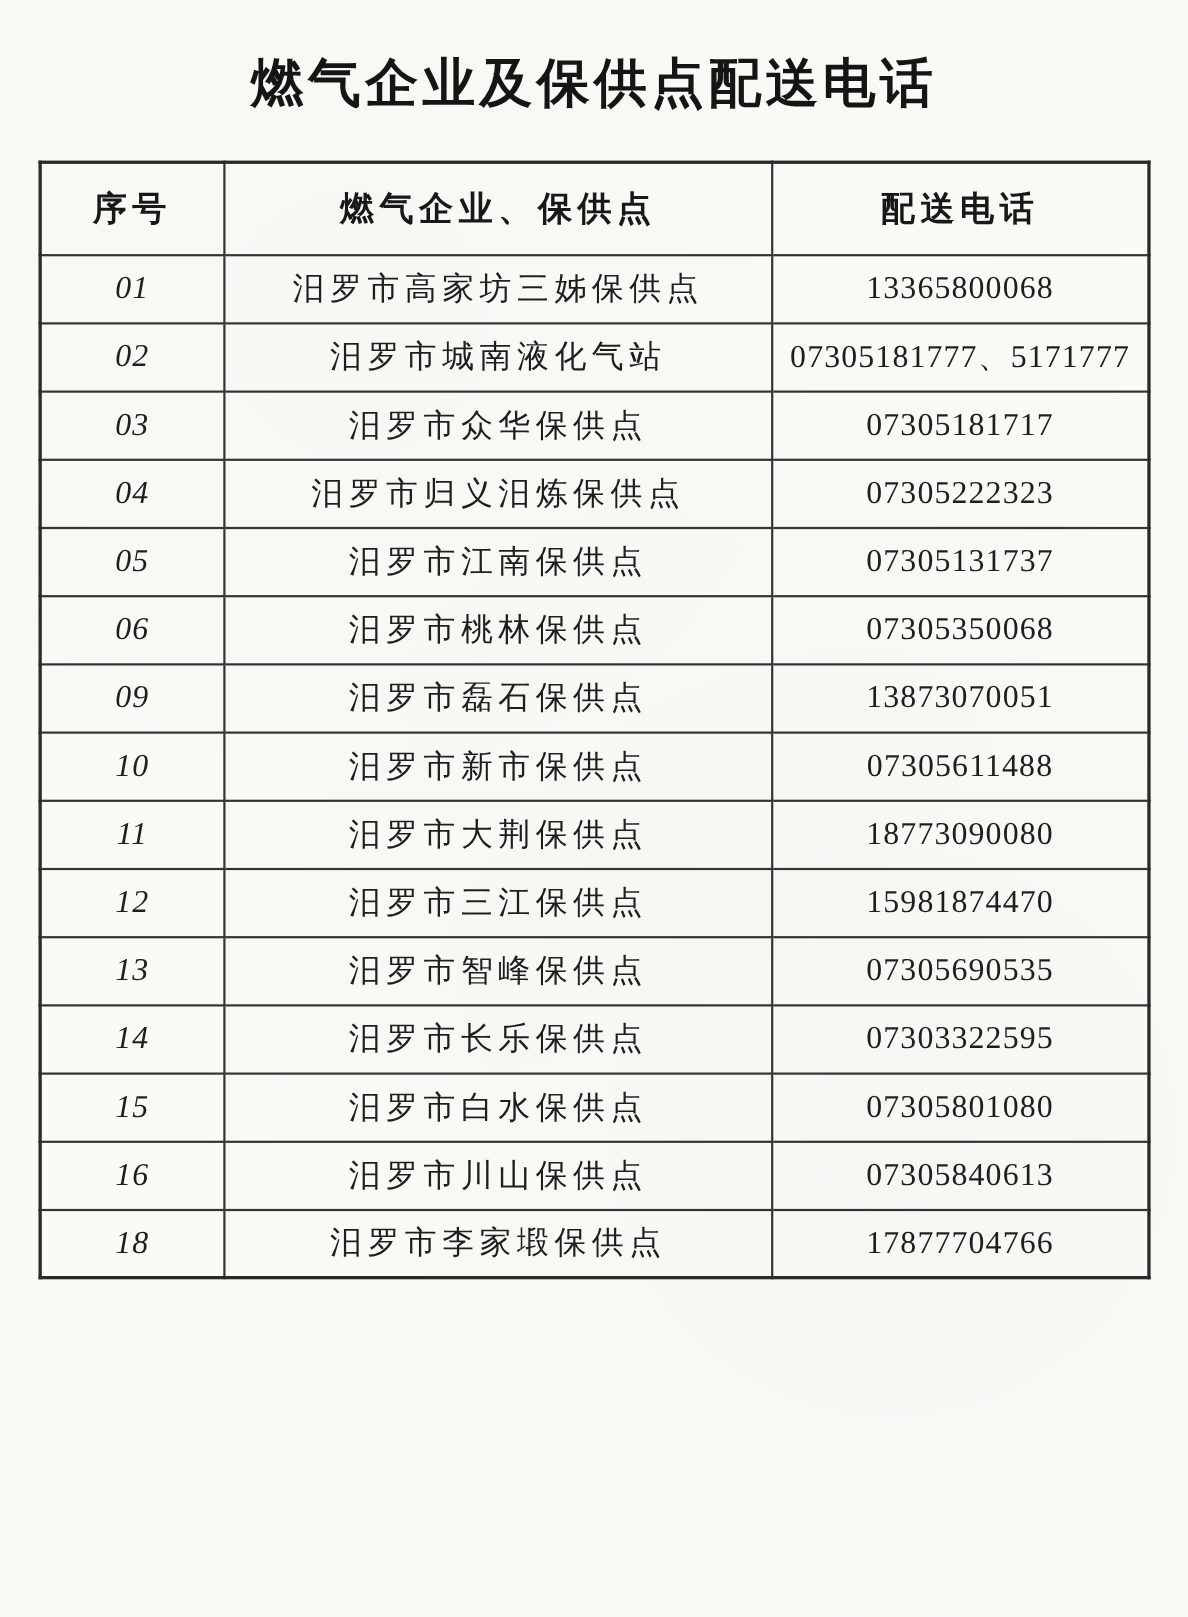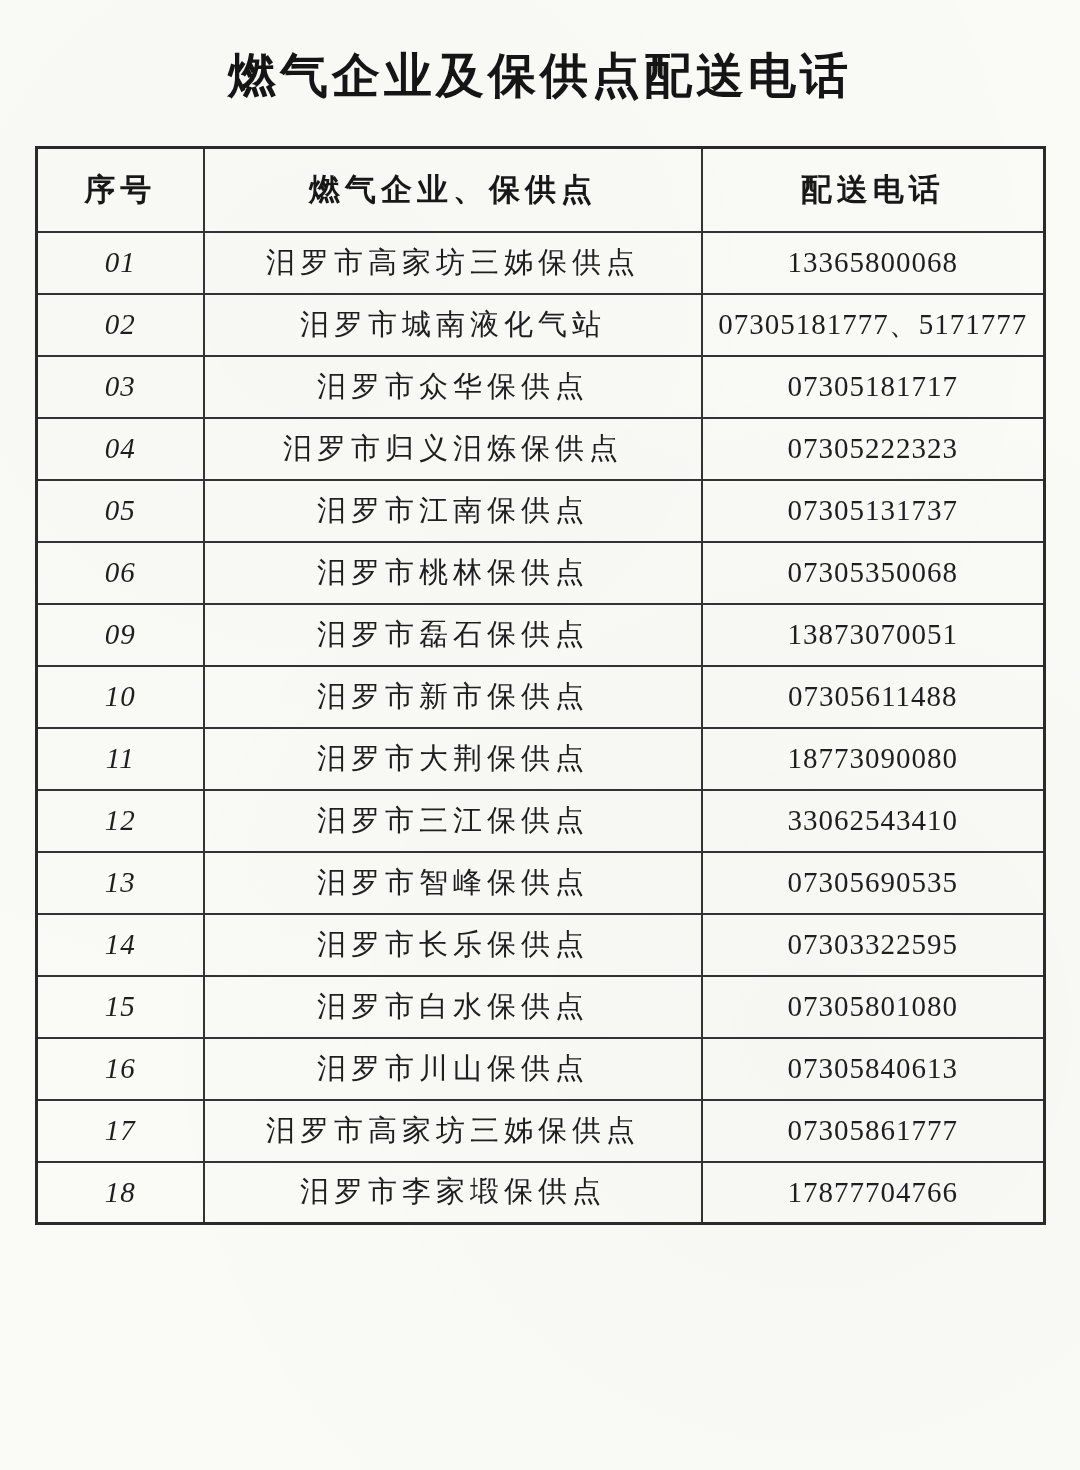--- a/index.html
+++ b/index.html
@@ -132,21 +132,21 @@
         <td class="cell-phone">07305611488</td>
       </tr>
       <tr>
         <td class="cell-no">11</td>
         <td class="cell-name">汨罗市大荆保供点</td>
         <td class="cell-phone">18773090080</td>
       </tr>
       <tr>
         <td class="cell-no">12</td>
         <td class="cell-name">汨罗市三江保供点</td>
-        <td class="cell-phone">33062543410</td>
+        <td class="cell-phone">15981874470</td>
       </tr>
       <tr>
         <td class="cell-no">13</td>
         <td class="cell-name">汨罗市智峰保供点</td>
         <td class="cell-phone">07305690535</td>
       </tr>
       <tr>
         <td class="cell-no">14</td>
         <td class="cell-name">汨罗市长乐保供点</td>
         <td class="cell-phone">07303322595</td>
@@ -155,24 +155,19 @@
         <td class="cell-no">15</td>
         <td class="cell-name">汨罗市白水保供点</td>
         <td class="cell-phone">07305801080</td>
       </tr>
       <tr>
         <td class="cell-no">16</td>
         <td class="cell-name">汨罗市川山保供点</td>
         <td class="cell-phone">07305840613</td>
       </tr>
       <tr>
-        <td class="cell-no">17</td>
-        <td class="cell-name">汨罗市高家坊三姊保供点</td>
-        <td class="cell-phone">07305861777</td>
-      </tr>
-      <tr>
         <td class="cell-no">18</td>
         <td class="cell-name">汨罗市李家塅保供点</td>
         <td class="cell-phone">17877704766</td>
       </tr>
     </tbody>
   </table>
 </div>
 
 </body></html>

